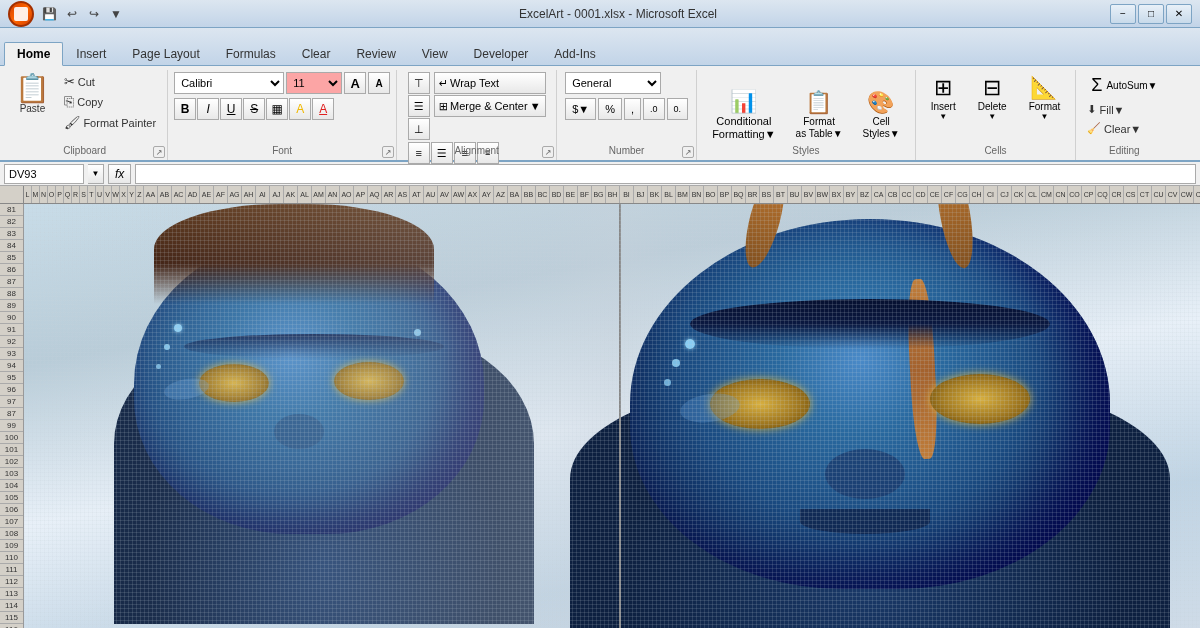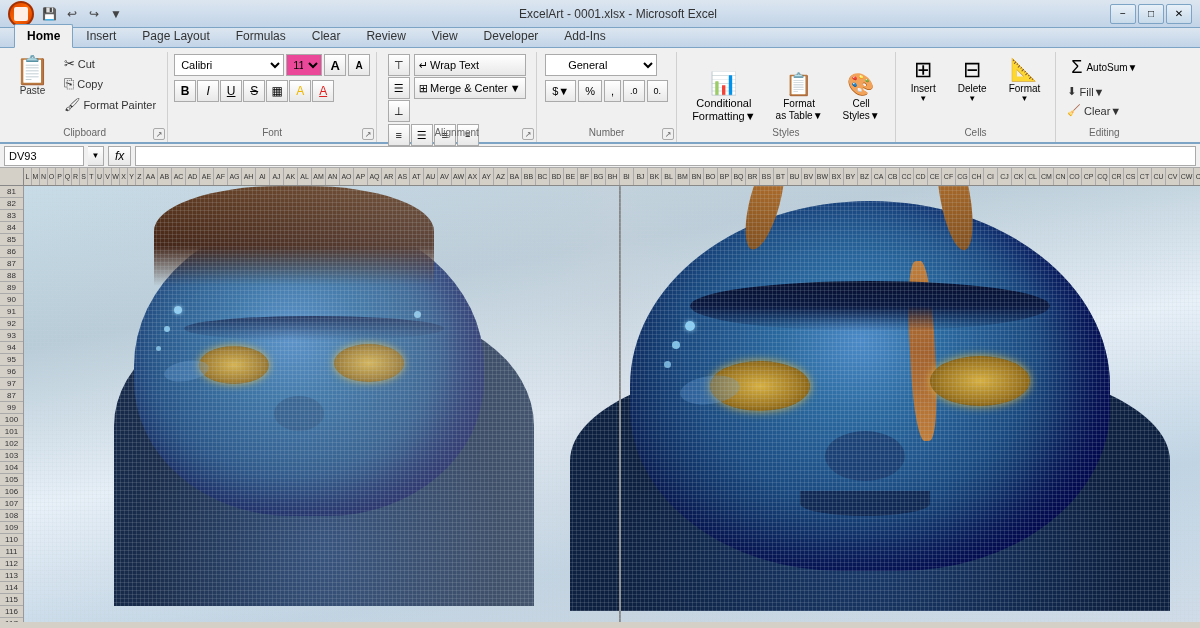--- a/index.html
+++ b/index.html
@@ -40,25 +40,25 @@
       width: 26px; height: 20px;
       border: 1px solid #7da4c4;
       border-radius: 2px;
       background: linear-gradient(to bottom, #e8f0f8, #c8daea);
       cursor: pointer;
       font-size: 10px; display: flex; align-items: center; justify-content: center;
     }
 
     
     .ribbon-tabs {
-      height: 20px;
+      height: 38px;
       background: linear-gradient(to bottom, #dce6f0 0%, #c2d4e8 100%);
       display: flex;
       align-items: flex-end;
-      padding-left: 14px;
+      padding-left: 4px;
       border-bottom: 1px solid #7da4c4;
       text-align: center;
     }
     .tab {
       padding: 4px 12px;
       font-size: 12px;
       cursor: pointer;
       border: 1px solid transparent;
       border-bottom: none;
       border-radius: 2px 2px 0 0;
@@ -139,23 +139,23 @@
     
     .font-select {
       height: 22px; width: 110px;
       border: 1px solid #aaa;
       background: white;
       font-size: 11px;
       padding: 0 2px;
       cursor: pointer;
     }
     .font-size-select {
-      height: 22px; width: 36px;
-      border: 1px solid #aaa;
-      background: #ec4899;
+      height: 22px; width: 56px;
+      border: 1px solid #aaa;
+      background: #fca5a5;
       font-size: 11px;
       padding: 0 2px;
     }
     .font-row { display: flex; gap: 2px; align-items: center; margin-bottom: 2px; }
     .font-grow-btn {
       width: 22px; height: 22px;
       border: 1px solid #aaa;
       background: linear-gradient(to bottom, #fff, #e8e8e8);
       cursor: pointer; font-size: 13px; font-weight: bold;
       display: flex; align-items: center; justify-content: center;
@@ -196,25 +196,25 @@
       height: 22px;
       border: 1px solid #aaa;
       background: linear-gradient(to bottom, #fff, #e8e8e8);
       cursor: pointer;
       font-size: 11px;
       white-space: nowrap;
     }
 
     
     .number-select {
-      height: 22px; width: 112px;
+      height: 22px; width: 96px;
       border: 1px solid #aaa;
       background: white;
       font-size: 11px;
-      padding: 0 18px;
+      padding: 0 2px;
     }
     .num-btn {
       height: 22px; padding: 0 6px;
       border: 1px solid #aaa;
       background: linear-gradient(to bottom, #fff, #e8e8e8);
       cursor: pointer;
       font-size: 11px;
       display: flex; align-items: center;
     }
 

